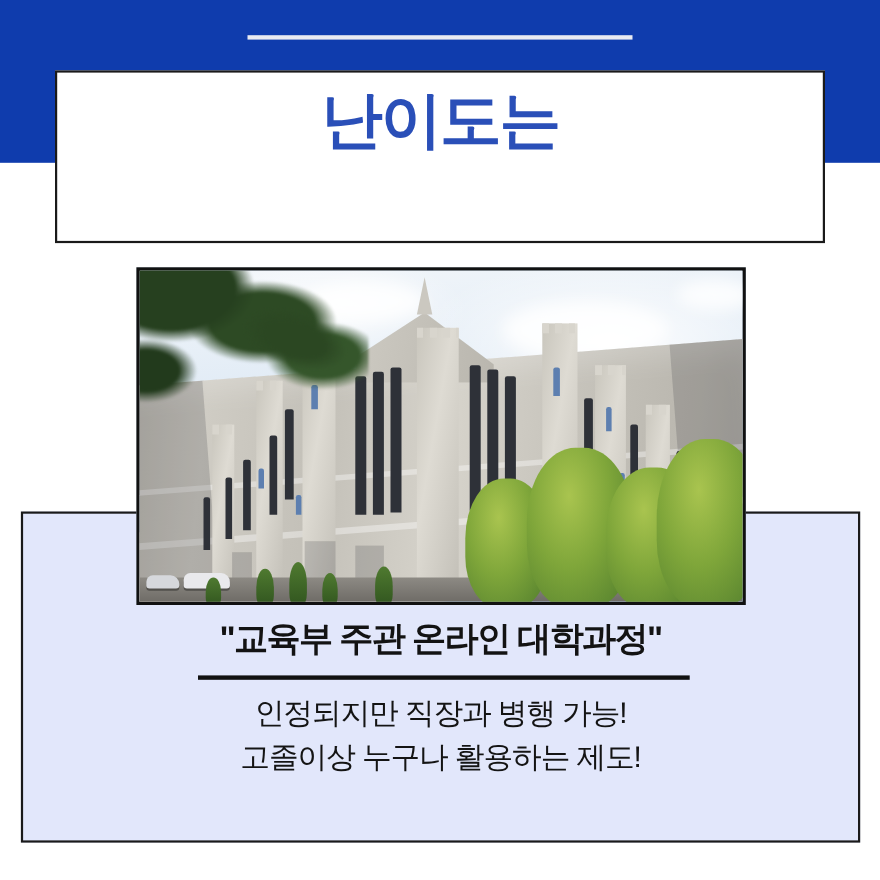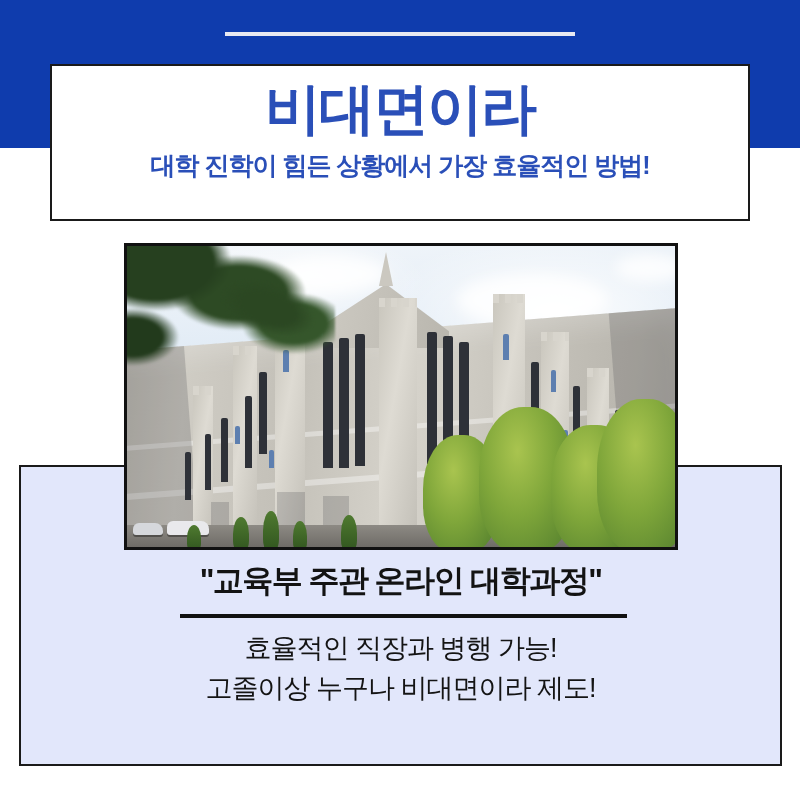--- a/index.html
+++ b/index.html
@@ -265,30 +265,29 @@
 </head>
 <body>
 
 <div id="poster">
 
   <div class="blue-band">
     <div class="band-rule"></div>
   </div>
 
   <div class="header-card">
-    <div class="poster-title">비대면이라</div>
-    <div class="poster-subtitle">대학 진학이 힘든 상황에서 가장 효율적인 방법!</div>
+    <div class="poster-title">난이도는</div>
   </div>
 
   <div class="info-card">
     <div class="info-heading">"교육부 주관 온라인 대학과정"</div>
     <div class="info-divider"></div>
     <div class="info-body">
-      <div>효율적인 직장과 병행 가능!</div>
-      <div>고졸이상 누구나 비대면이라 제도!</div>
+      <div>인정되지만 직장과 병행 가능!</div>
+      <div>고졸이상 누구나 활용하는 제도!</div>
     </div>
   </div>
 
   <div class="photo-frame">
     <div class="sky"></div>
 
     <div class="cloud" style="left:330px;top:28px;width:150px;height:52px;"></div>
     <div class="cloud" style="left:430px;top:84px;width:120px;height:40px;"></div>
     <div class="cloud" style="left:150px;top:10px;width:110px;height:36px;"></div>
     <div class="cloud" style="left:488px;top:8px;width:70px;height:28px;"></div>

